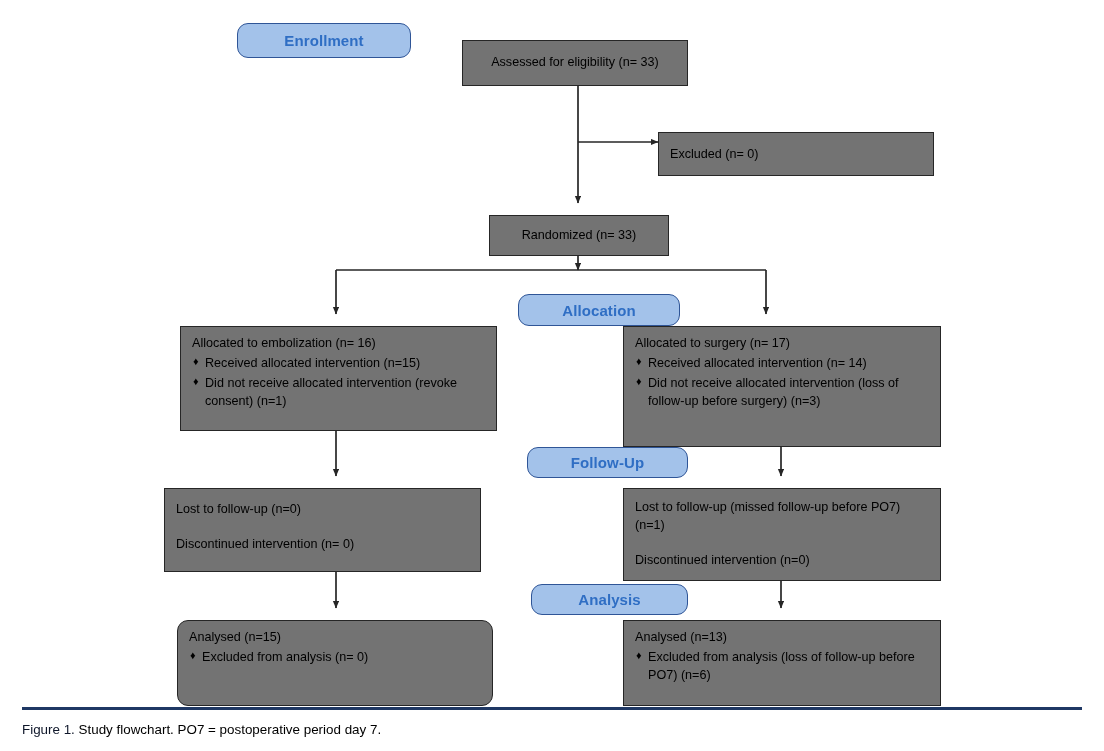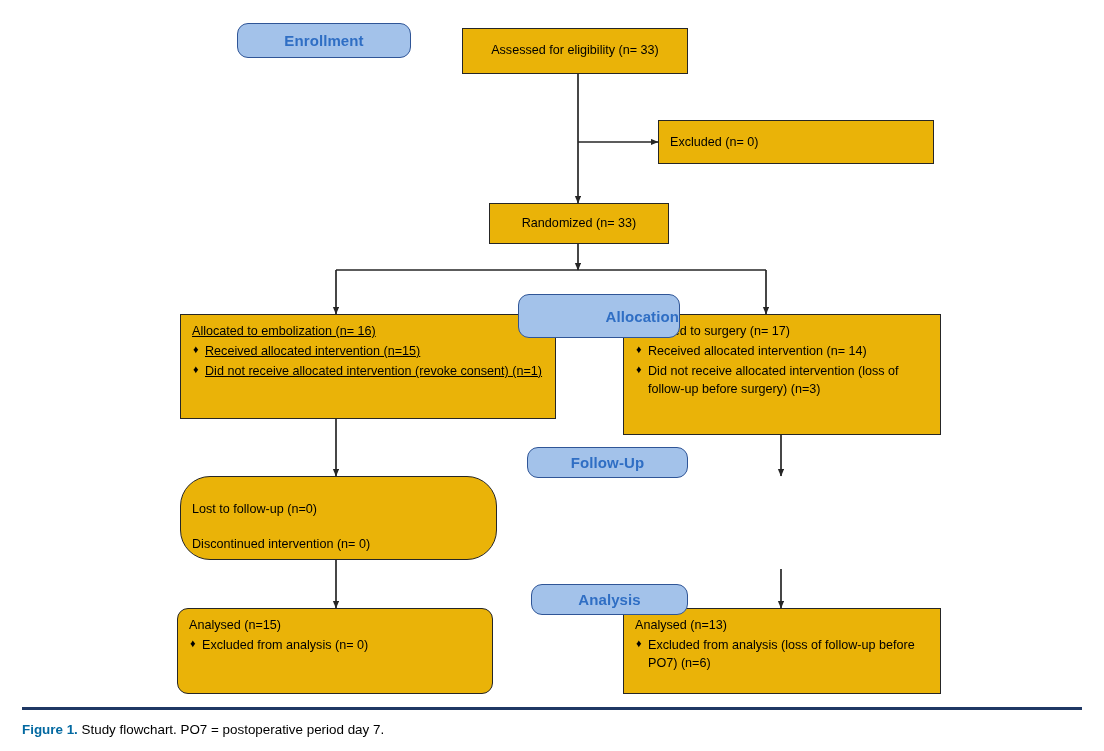--- a/index.html
+++ b/index.html
@@ -25,26 +25,27 @@
     top: 0;
     width: 1104px;
     height: 751px;
     pointer-events: none;
   }
 
   
   .node {
     position: absolute;
     box-sizing: border-box;
-    background: #eab308;
+    background: #737373;
     border: 1.6px solid #262626;
     font-size: 12.6px;
     line-height: 1.42;
     color: #000000;
     padding: 8px 10px 6px 11px;
+    margin-top: 12px;
   }
   .node.center {
     display: flex;
     align-items: center;
     justify-content: center;
     padding: 0;
   }
   .node.vcenter {
     display: flex;
     flex-direction: column;
@@ -120,22 +121,22 @@
     position: absolute;
     background: #1f3864;
   }
   .caption {
     position: absolute;
     font-size: 13.4px;
     color: #000000;
     white-space: nowrap;
   }
   .caption .fig {
-    color: #0369a1;
-    font-weight: bold;
+    color: #0f172a;
+    font-weight: normal;
   }
 </style>
 </head>
 <body>
 
 <div id="page">
 
   <svg id="connectors" viewBox="0 0 1104 751" xmlns="http://www.w3.org/2000/svg">
     <defs>
       <marker id="arrowhead" markerWidth="9" markerHeight="9" refX="7.2" refY="3.4" orient="auto" markerUnits="userSpaceOnUse">
@@ -163,21 +164,21 @@
       <line x1="336" y1="560" x2="336" y2="608" marker-end="url(#arrowhead)"></line>
 
       <line x1="781" y1="569" x2="781" y2="608" marker-end="url(#arrowhead)"></line>
     </g>
   </svg>
 
   <div class="stage" style="left:189px; top:23px; width:174px; height:35px;">
     <span>Enrollment</span>
   </div>
 
-  <div class="stage" style="left:470px; top:294px; width:162px; height:44px;justify-content:flex-end;">
+  <div class="stage" style="left:470px; top:294px; width:162px; height:32px;">
     <span>Allocation</span>
   </div>
 
   <div class="stage" style="left:479px; top:447px; width:161px; height:31px;">
     <span>Follow-Up</span>
   </div>
 
   <div class="stage" style="left:483px; top:584px; width:157px; height:31px;">
     <span>Analysis</span>
   </div>
@@ -187,21 +188,21 @@
   </div>
 
   <div class="node vcenter" style="left:658px; top:120px; width:276px; height:44px;">
     <span class="title">Excluded (n= 0)</span>
   </div>
 
   <div class="node center" style="left:489px; top:203px; width:180px; height:41px;">
     <span class="title">Randomized (n= 33)</span>
   </div>
 
-  <div class="node" style="left:180px; top:314px; width:376px; height:105px;text-decoration:underline;">
+  <div class="node" style="left:180px; top:314px; width:317px; height:105px;">
     <span class="title wrap">Allocated to embolization (n= 16)</span>
     <ul class="bullets">
       <li>
         <span class="bullet">♦</span>
         <span class="txt">Received allocated intervention (n=15)</span>
       </li>
       <li class="hang">
         <span class="bullet">♦</span>
         <span class="txt">Did not receive allocated intervention (revoke consent) (n=1)</span>
       </li>
@@ -215,25 +216,29 @@
         <span class="bullet">♦</span>
         <span class="txt">Received allocated intervention (n= 14)</span>
       </li>
       <li class="hang">
         <span class="bullet">♦</span>
         <span class="txt">Did not receive allocated intervention (loss of follow-up before surgery) (n=3)</span>
       </li>
     </ul>
   </div>
 
-  <div class="node" style="left:180px; top:476px; width:317px; height:84px; padding-top:24px;border-radius:30px;">
+  <div class="node" style="left:164px; top:476px; width:317px; height:84px; padding-top:12px;">
     <p class="row">Lost to follow-up (n=0)</p>
     <p class="row">Discontinued intervention (n= 0)</p>
   </div>
 
+  <div class="node" style="left:623px; top:476px; width:318px; height:93px; padding-top:10px;">
+    <p class="row">Lost to follow-up (missed follow-up before PO7) (n=1)</p>
+    <p class="row">Discontinued intervention (n=0)</p>
+  </div>
 
   <div class="node" style="left:177px; top:608px; width:316px; height:86px;border-radius:11px;">
     <span class="title wrap">Analysed (n=15)</span>
     <ul class="bullets">
       <li>
         <span class="bullet">♦</span>
         <span class="txt">Excluded from analysis (n= 0)</span>
       </li>
     </ul>
   </div>

